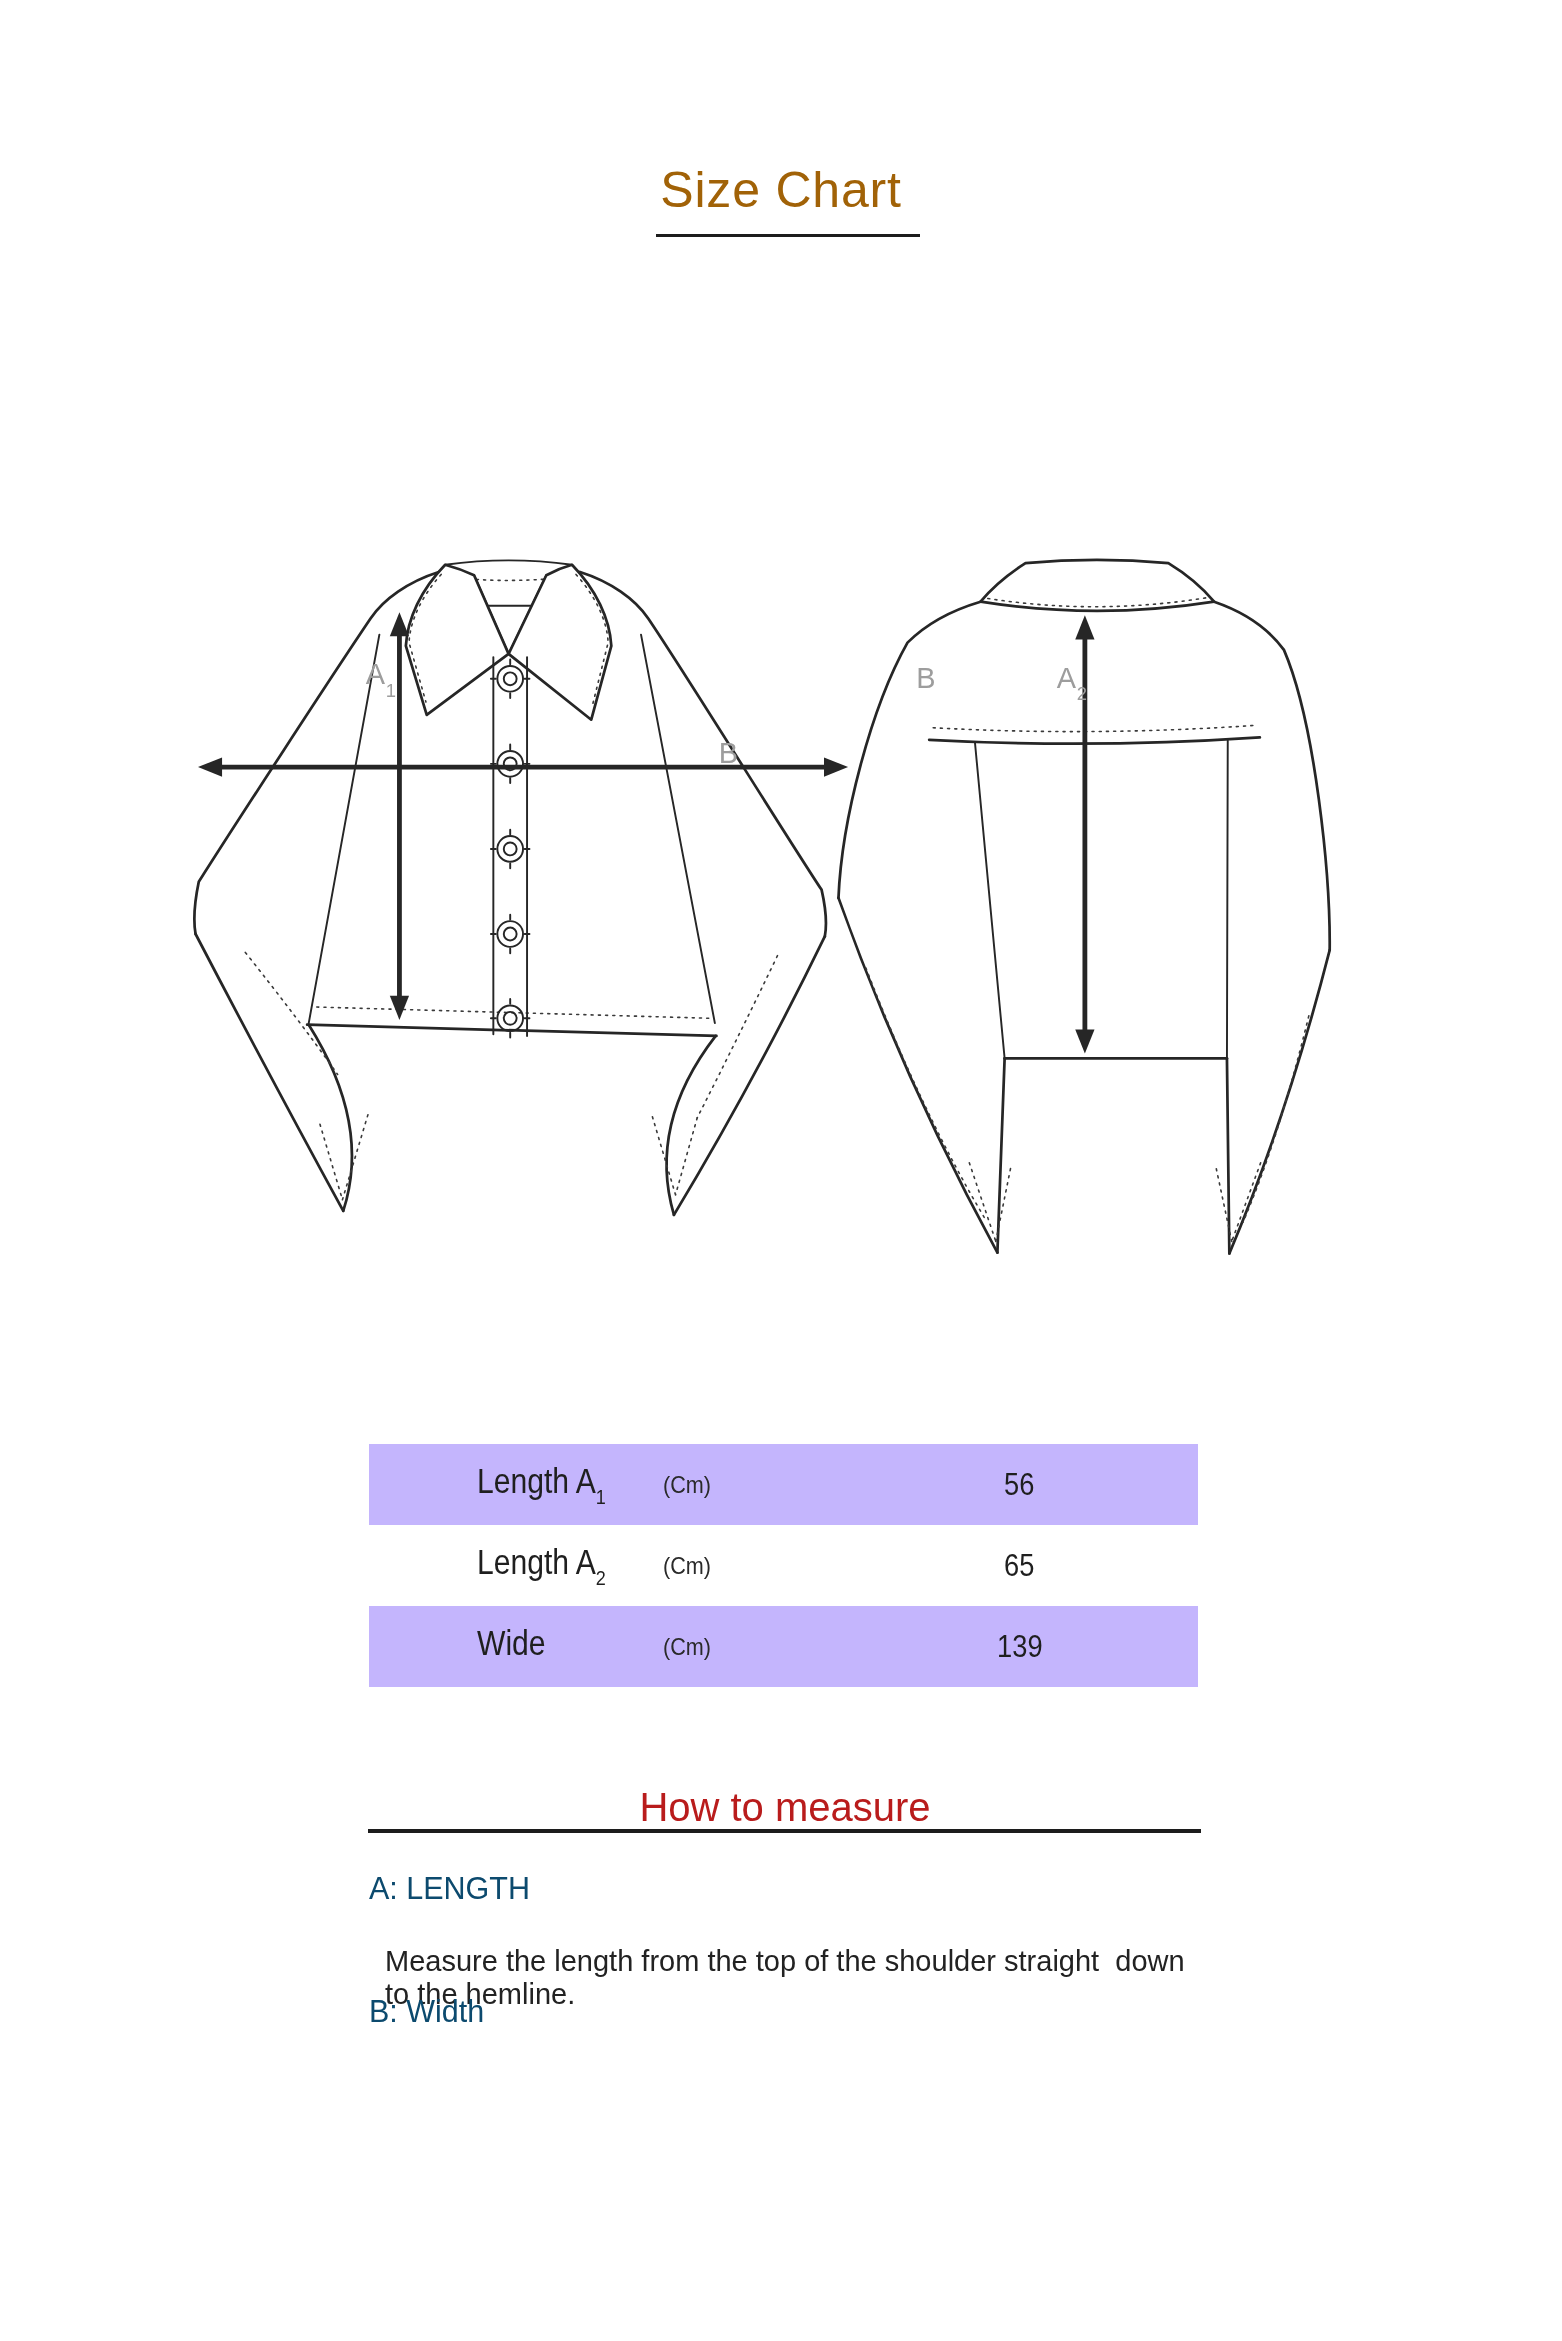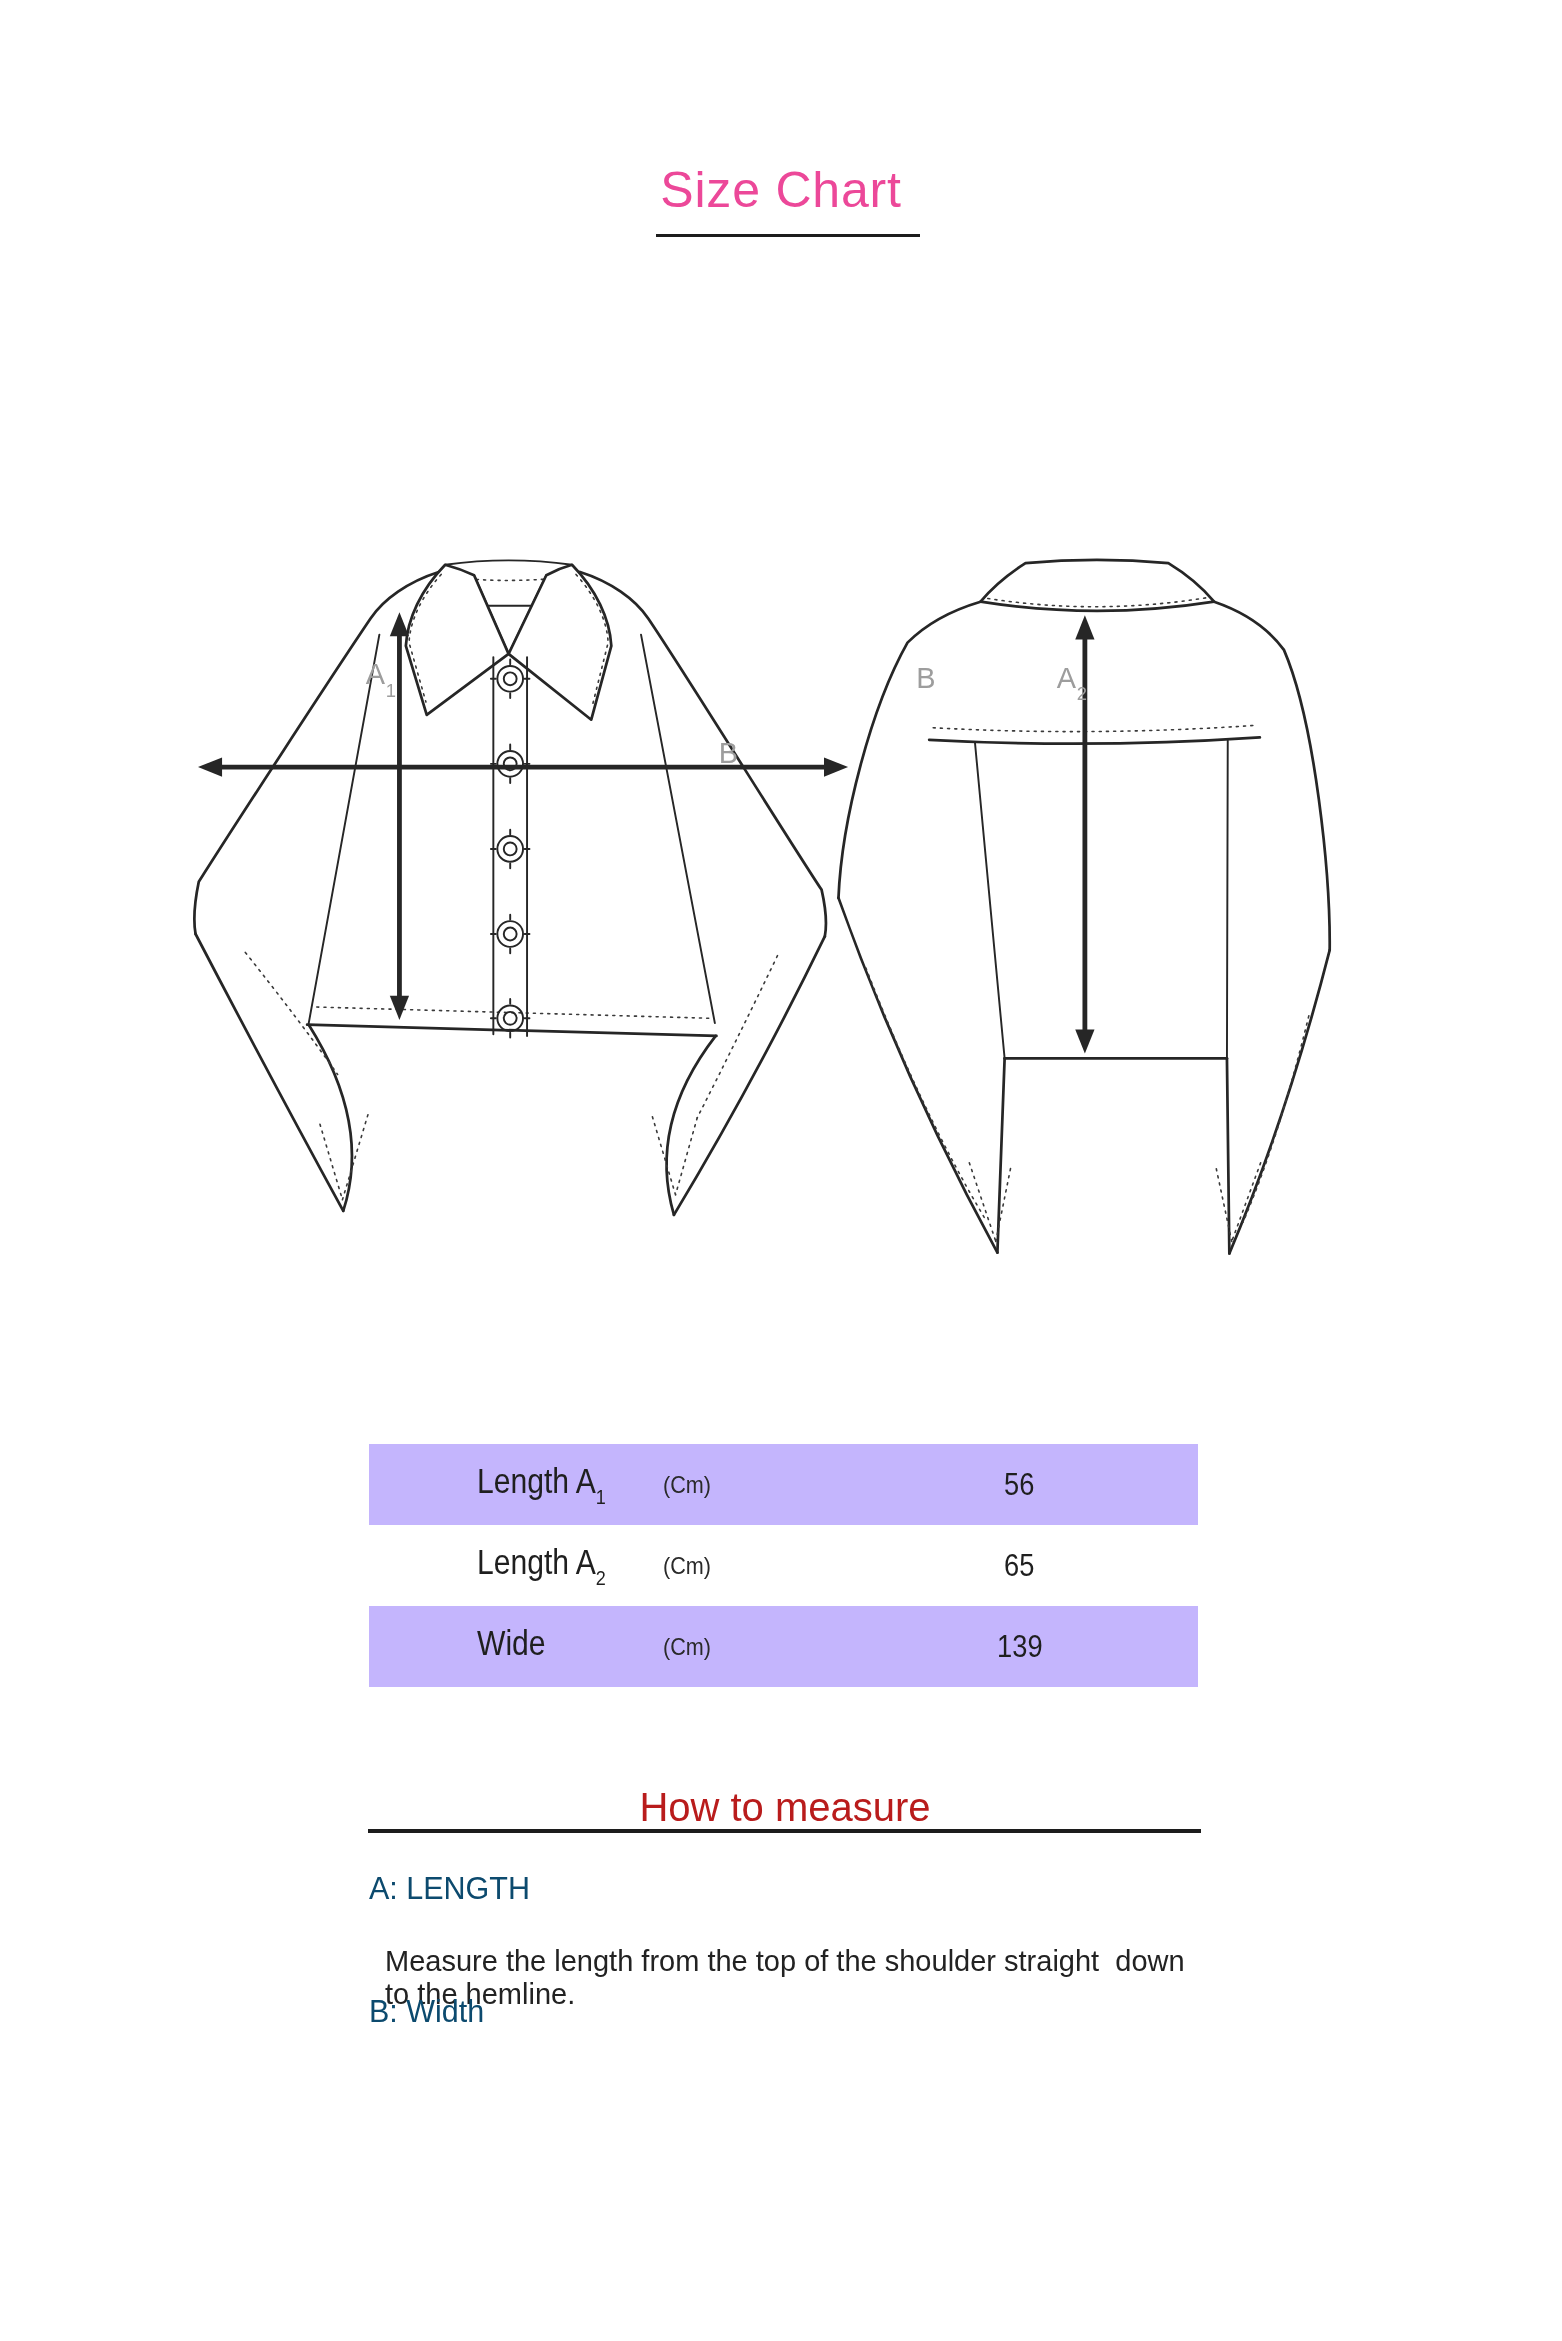--- a/index.html
+++ b/index.html
@@ -4,21 +4,21 @@
 <style>
   html,body{margin:0;padding:0;background:#ffffff;}
   #page{
     position:relative;width:1562px;height:2342px;background:#ffffff;
     font-family:"Liberation Sans",sans-serif;color:#1f1f1f;overflow:hidden;
   }
   .abs{position:absolute;}
   
   #title{
     left:0;right:0;top:161px;text-align:center;
-    font-size:50px;font-weight:400;letter-spacing:0.8px;color:#ec4899;
+    font-size:50px;font-weight:400;letter-spacing:0.8px;color:#a16207;
   }
   #title-underline{left:656px;top:234px;width:264px;height:3.2px;background:#1c1c1c;}
   
   #diagram{left:145px;top:522px;width:1220px;height:763px;}
   
   #size-table{left:369px;top:1444px;width:829px;}
   .trow{position:relative;height:81px;}
   .trow.gray{background:#c4b5fd;}
   .tlabel{position:absolute;left:108px;top:50%;transform:translateY(-50%);
     font-size:35px;font-weight:300;color:#1f1f1f;white-space:nowrap;}

